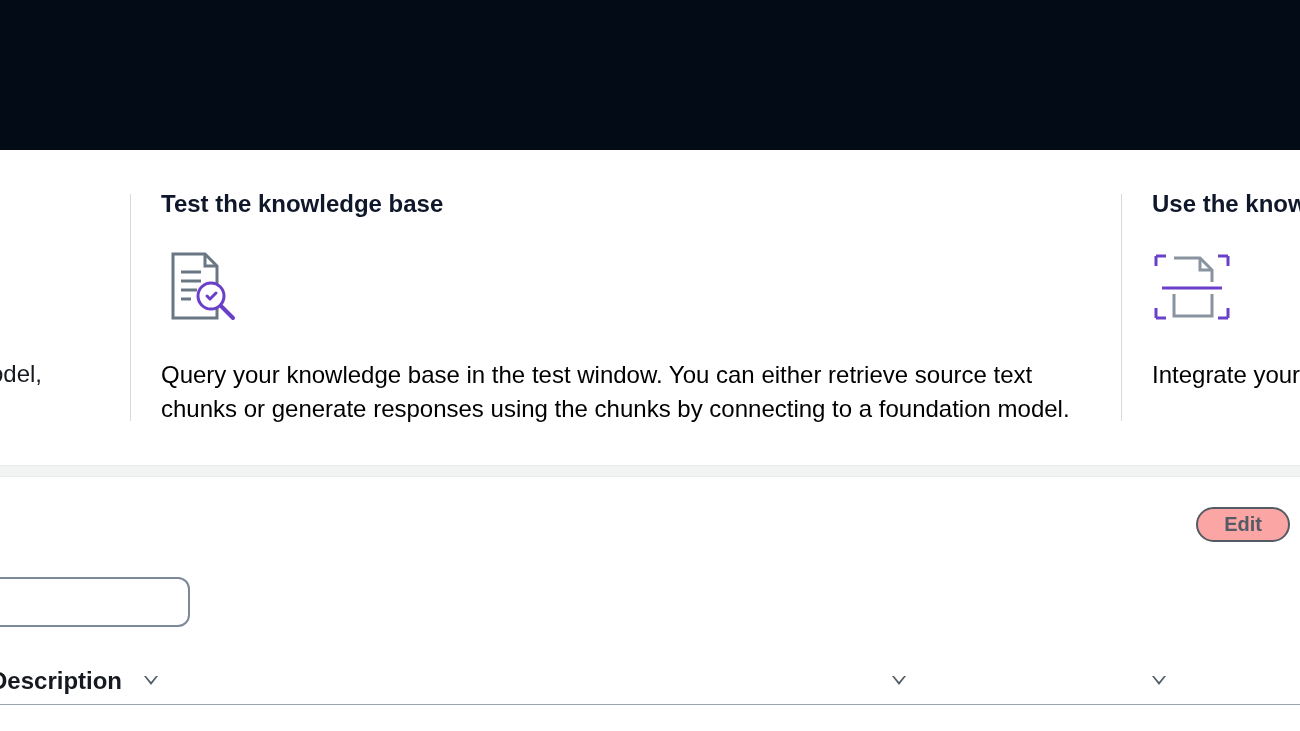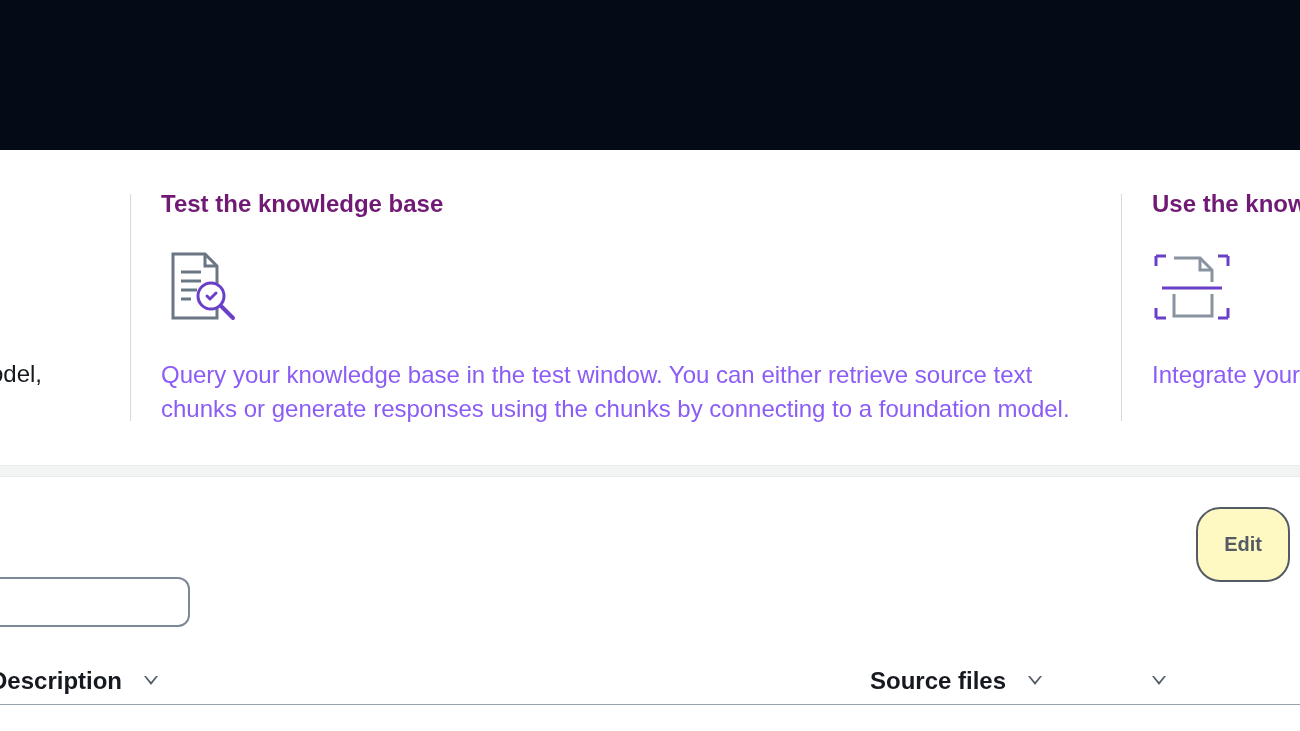--- a/index.html
+++ b/index.html
@@ -35,43 +35,43 @@
   }
   .card-right {
     padding: 0 0 0 30px;
     width: 200px;
     overflow: hidden;
     white-space: nowrap;
   }
   .card-title {
     font-size: 24px;
     font-weight: 700;
-    color: #701a75;
+    color: #0f172a;
     margin-bottom: 30px;
   }
   .card-icon { margin-bottom: 30px; height: 80px; }
   .card-desc {
     font-size: 24px;
     line-height: 1.4;
-    color: #8b5cf6;
+    color: #000000;
   }
 
   .band-sep { height: 12px; background: #f2f3f3; border-top:1px solid #e9ebed; border-bottom:1px solid #e9ebed; }
 
   .panel { padding: 30px 10px 0 0; position: relative; }
   .edit-btn {
     position: absolute;
     right: 10px;
     top: 30px;
     border: 2px solid #545b64;
-    background: #fef9c3;
+    background: #fca5a5;
     color: #545b64;
     font-weight: 700;
     font-size: 20px;
-    padding: 24px 26px;
+    padding: 4px 26px;
     border-radius: 24px;
     cursor: pointer;
   }
   .pill-input {
     position: absolute;
     left: -60px;
     top: 100px;
     width: 250px;
     height: 50px;
     border: 2px solid #7d8998;
@@ -186,21 +186,20 @@
 
     <div class="pill-input"></div>
 
     <div class="table-header">
       <div class="th th-desc">
         <span>Description</span>
         <span class="tri hollow"></span>
       </div>
       <span class="sep" style="width:1px;height:26px;background:#c8ced4;margin:0 20px;"></span>
       <div class="th th-source">
-        <span>Source files</span>
         <span class="tri hollow"></span>
       </div>
       <span class="sep" style="width:1px;height:26px;background:#c8ced4;margin:0 20px;"></span>
       <div class="th th-created">
         <span class="tri hollow"></span>
       </div>
     </div>
   </div>
 
 </div>

